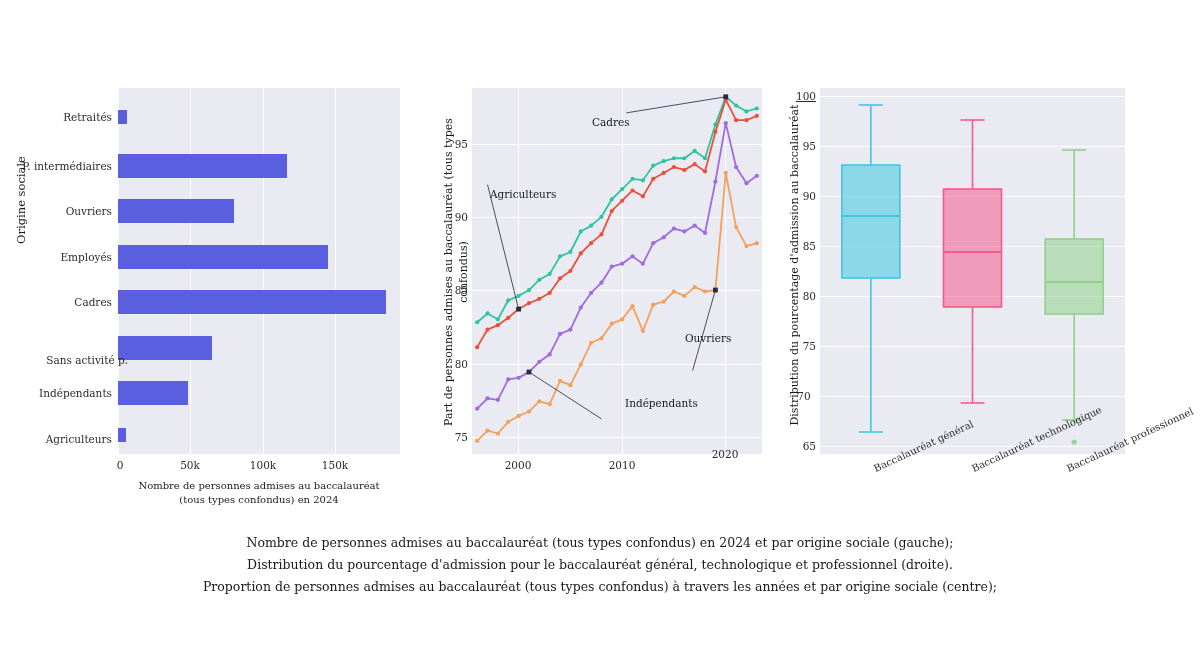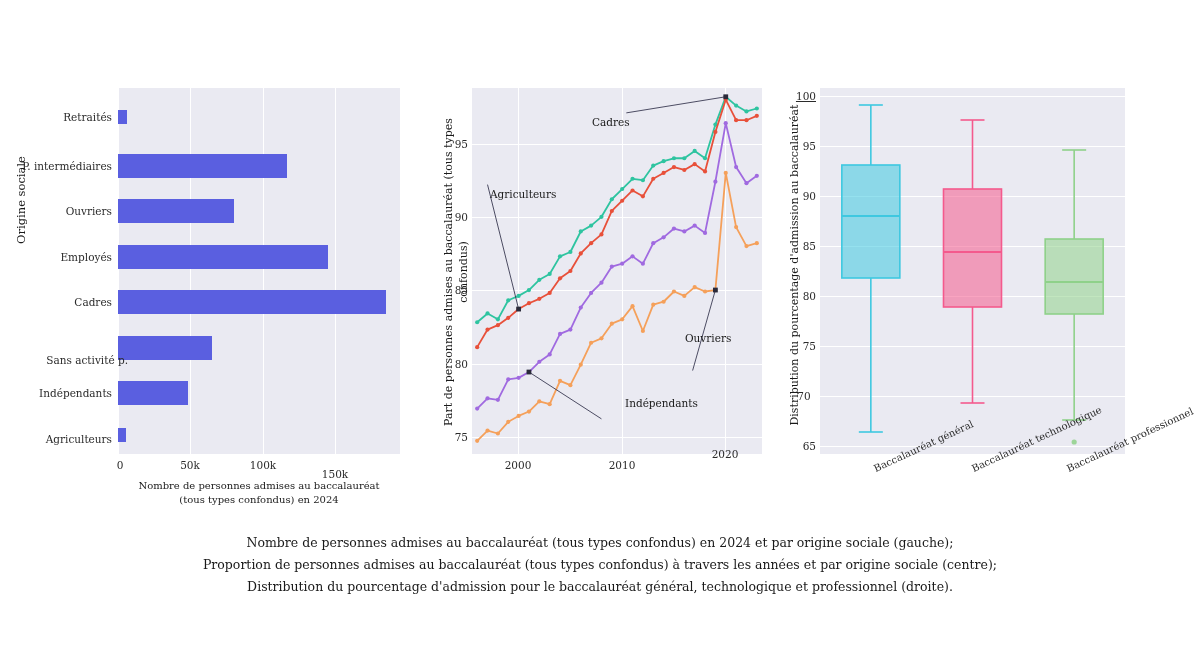--- a/index.html
+++ b/index.html
@@ -143,21 +143,21 @@
     <div class="bar-cat" style="left:18px; top:205px; width:94px;">Ouvriers</div>
     <div class="bar-cat" style="left:18px; top:251px; width:94px;">Employés</div>
     <div class="bar-cat" style="left:18px; top:296px; width:94px;">Cadres</div>
     <div class="bar-cat" style="left:24px; top:342px; width:104px;margin-top:12px;">Sans activité p.</div>
     <div class="bar-cat" style="left:8px; top:387px; width:104px;">Indépendants</div>
     <div class="bar-cat" style="left:8px; top:433px; width:104px;">Agriculteurs</div>
 
     <div class="tick-label" style="left:113px; top:459px; width:14px; text-align:center;">0</div>
     <div class="tick-label" style="left:176px; top:459px; width:28px; text-align:center;">50k</div>
     <div class="tick-label" style="left:247px; top:459px; width:32px; text-align:center;">100k</div>
-    <div class="tick-label" style="left:319px; top:459px; width:32px; text-align:center;margin-top:9px;">150k</div>
+    <div class="tick-label" style="left:319px; top:459px; width:32px; text-align:center;">150k</div>
 
     <div class="axis-title" style="left:118px; top:479px; width:282px;">Nombre de personnes admises au baccalauréat
 (tous types confondus) en 2024</div>
   </div>
 
   <div class="panel" style="left:420px; top:0px; width:380px; height:520px;">
 
     <div class="axis-title vertical" style="left:22px; top:452px; width:360px; font-size:11px;">Part de personnes admises au baccalauréat (tous types confondus)</div>
 
     <div class="plot-area" style="left:52px; top:88px; width:290px; height:366px;">
@@ -370,17 +370,17 @@
     <div class="tick-label" style="left:-8px; top:390px; width:24px; text-align:center;">70</div>
     <div class="tick-label" style="left:-8px; top:440px; width:24px; text-align:right;">65</div>
 
     <div class="box-cat" style="left:72px; top:464px;">Baccalauréat général</div>
     <div class="box-cat" style="left:170px; top:464px;">Baccalauréat technologique</div>
     <div class="box-cat" style="left:265px; top:464px;">Baccalauréat professionnel</div>
   </div>
 
   <div class="caption" style="top:532px;">
     <div>Nombre de personnes admises au baccalauréat (tous types confondus) en 2024 et par origine sociale (gauche);</div>
+    <div>Distribution du pourcentage d'admission pour le baccalauréat général, technologique et professionnel (droite).</div>
     <div>Proportion de personnes admises au baccalauréat (tous types confondus) à travers les années et par origine sociale (centre);</div>
-    <div>Distribution du pourcentage d'admission pour le baccalauréat général, technologique et professionnel (droite).</div>
   </div>
 
 </div>
 
 </body></html>

